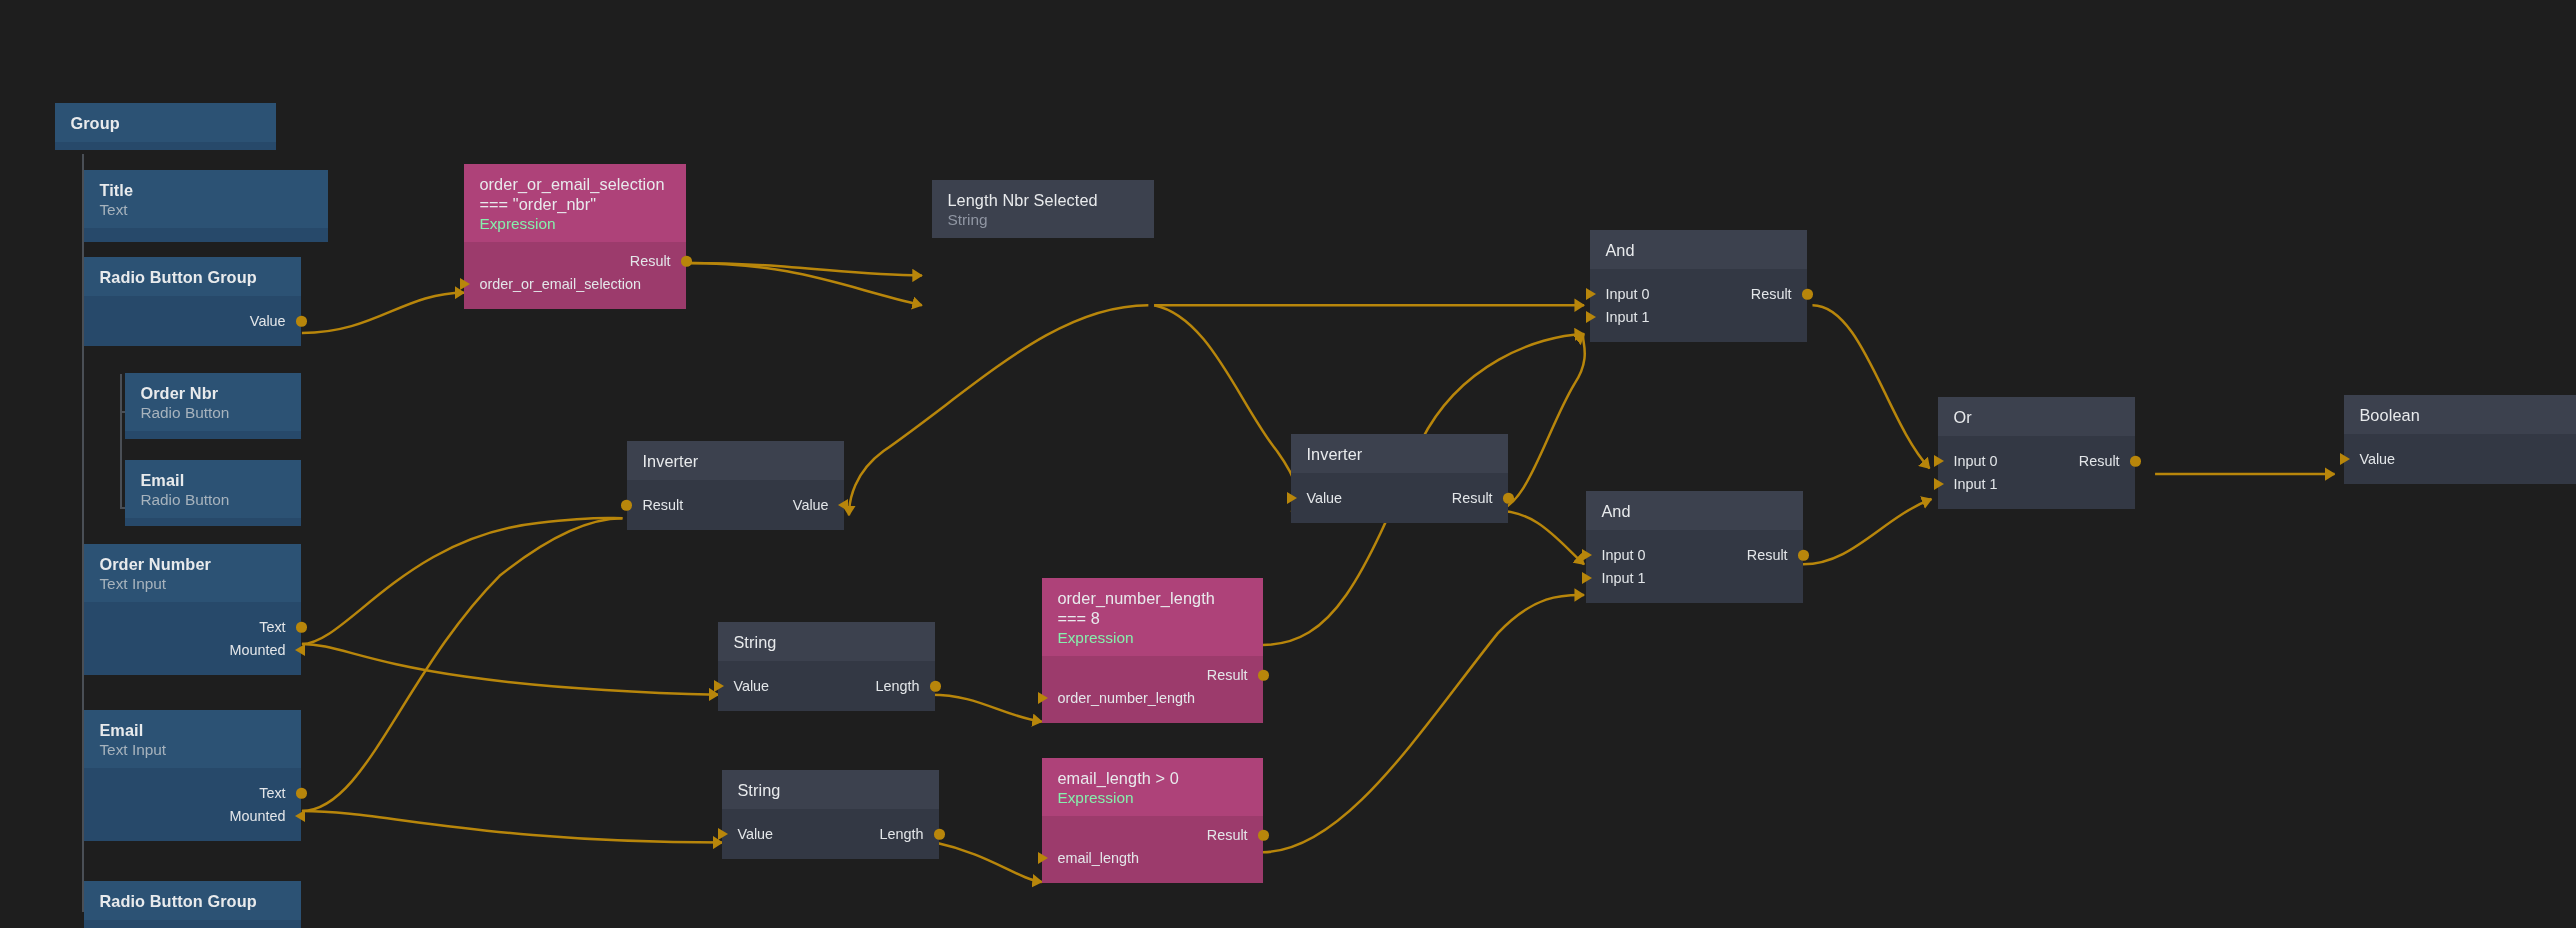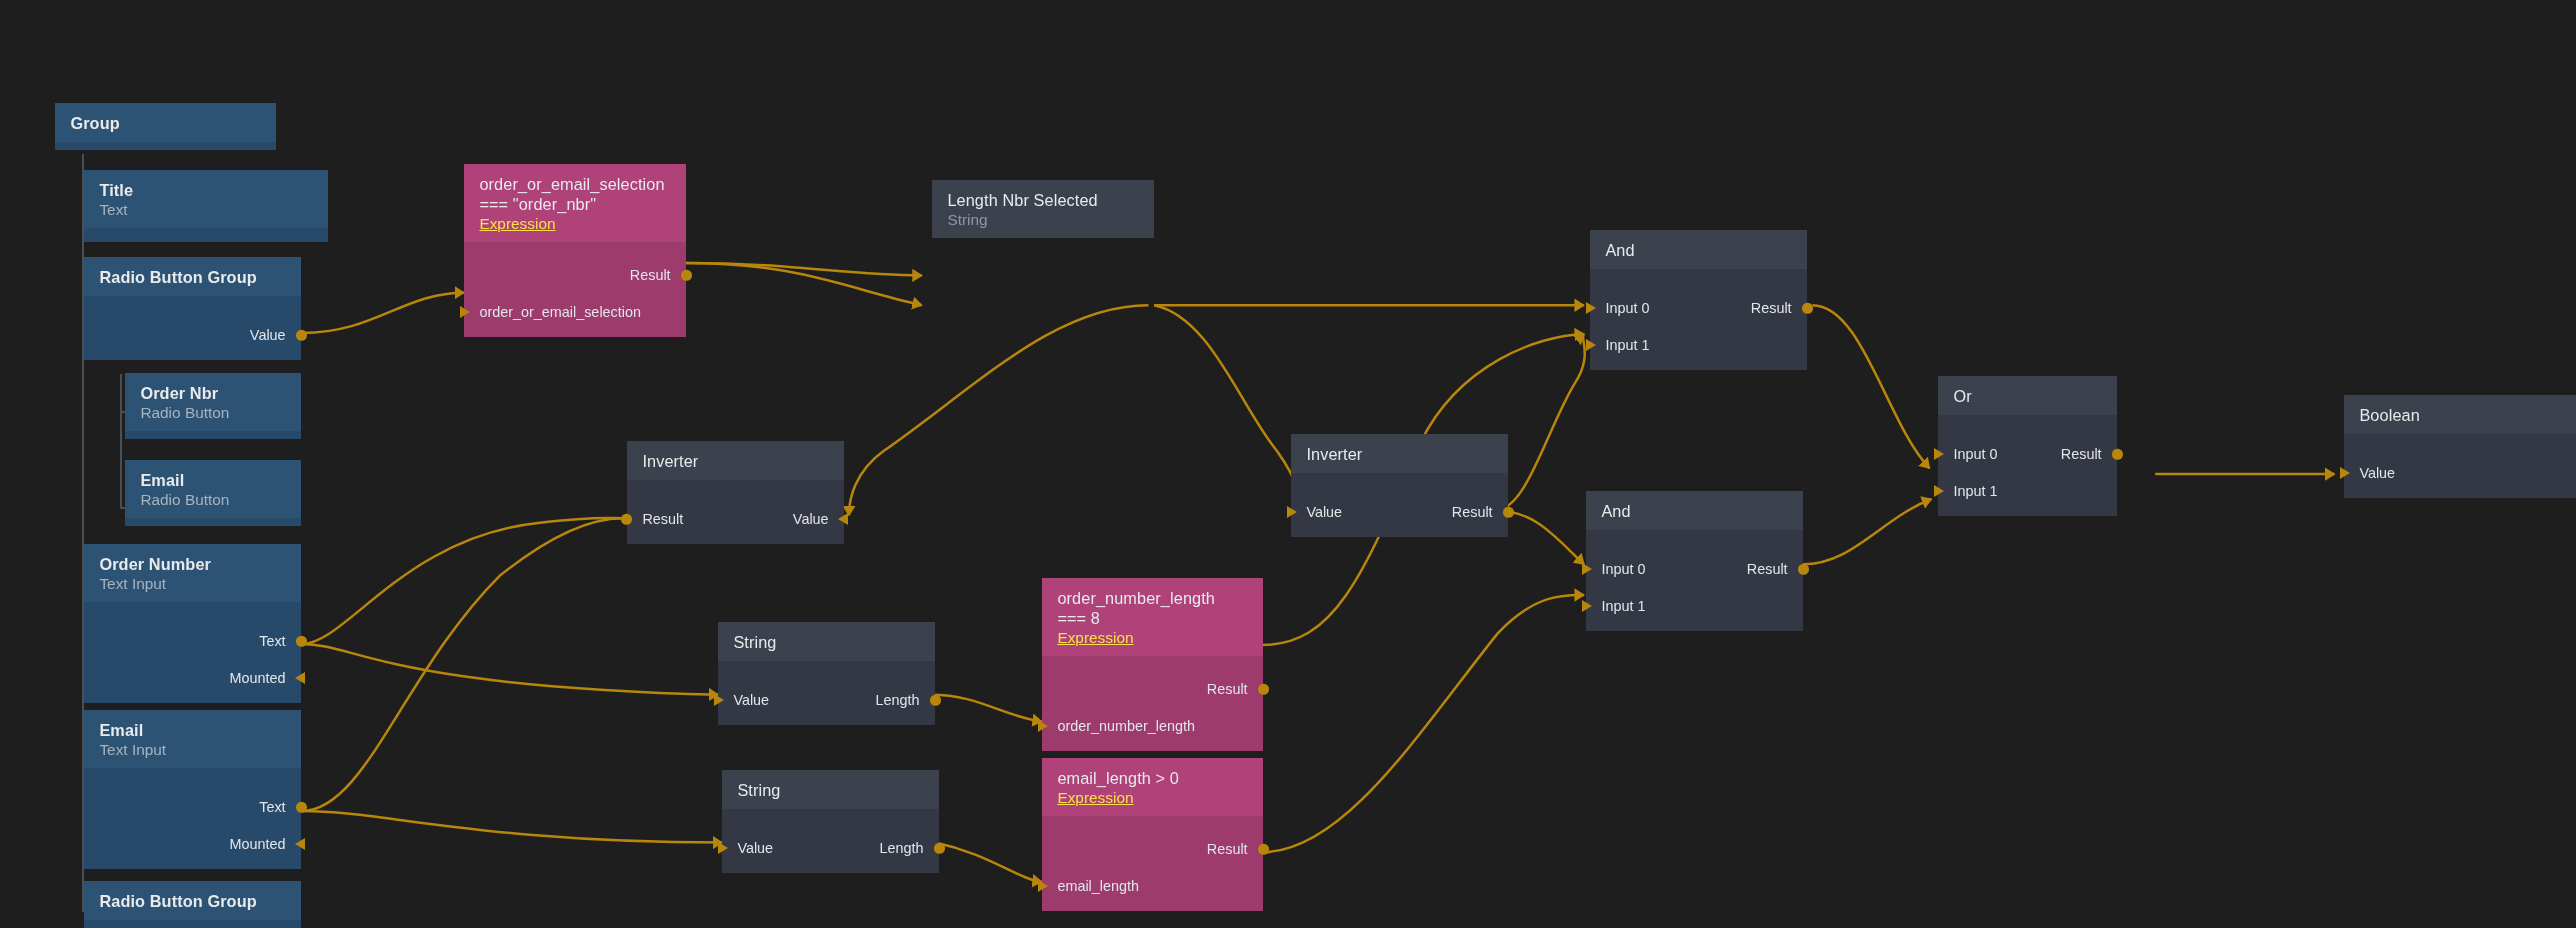--- a/index.html
+++ b/index.html
@@ -29,25 +29,25 @@
   
   .dark .hdr{background:#3c414e;}
   .dark .body{background:#333844;}
   .dark .ttl{font-weight:400;}
   .dark .sub{color:#9096a3;}
 
   
   .pink .hdr{background:#ae4279;}
   .pink .body{background:#9c3b6c;}
   .pink .ttl{font-weight:400;}
-  .pink .sub{color:#fde047;text-decoration:underline;}
+  .pink .sub{color:#86efac;}
 
   
   .prow{position:relative;height:23px;line-height:23px;font-size:14.4px;
-        color:#e3e6e9;white-space:nowrap;margin-top:14px;}
+        color:#e3e6e9;white-space:nowrap;}
   .prow.in{text-align:left;padding-left:15.4px;}
   .prow.out{text-align:right;padding-right:15.4px;}
   .prow.both{padding-left:15.4px;padding-right:15.4px;}
   .pad4{height:7.7px;}
   .pad10{height:13.4px;}
 
   
   .dot{position:absolute;width:10.6px;height:10.6px;border-radius:50%;
        background:#b8860b;top:50%;transform:translateY(-50%);}
   .dot.l{left:-5.8px;} .dot.r{right:-5.8px;}
@@ -385,21 +385,21 @@
         <span class="dot r"></span>
       </div>
       <div class="prow in">
         <span class="arw l"></span>
         <span>Input 1</span>
       </div>
       <div class="pad10"></div>
     </div>
   </div>
 
-  <div class="node dark" style="left:1938px;top:376px;width:179px;">
+  <div class="node dark" style="left:1938px;top:397px;width:197px;">
     <div class="hdr">
       <div class="ttl">Or</div>
     </div>
     <div class="body">
       <div class="pad10"></div>
       <div class="prow both">
         <span class="arw l"></span>
         <span>Input 0</span>
         <span style="float:right">Result</span>
         <span class="dot r"></span>

